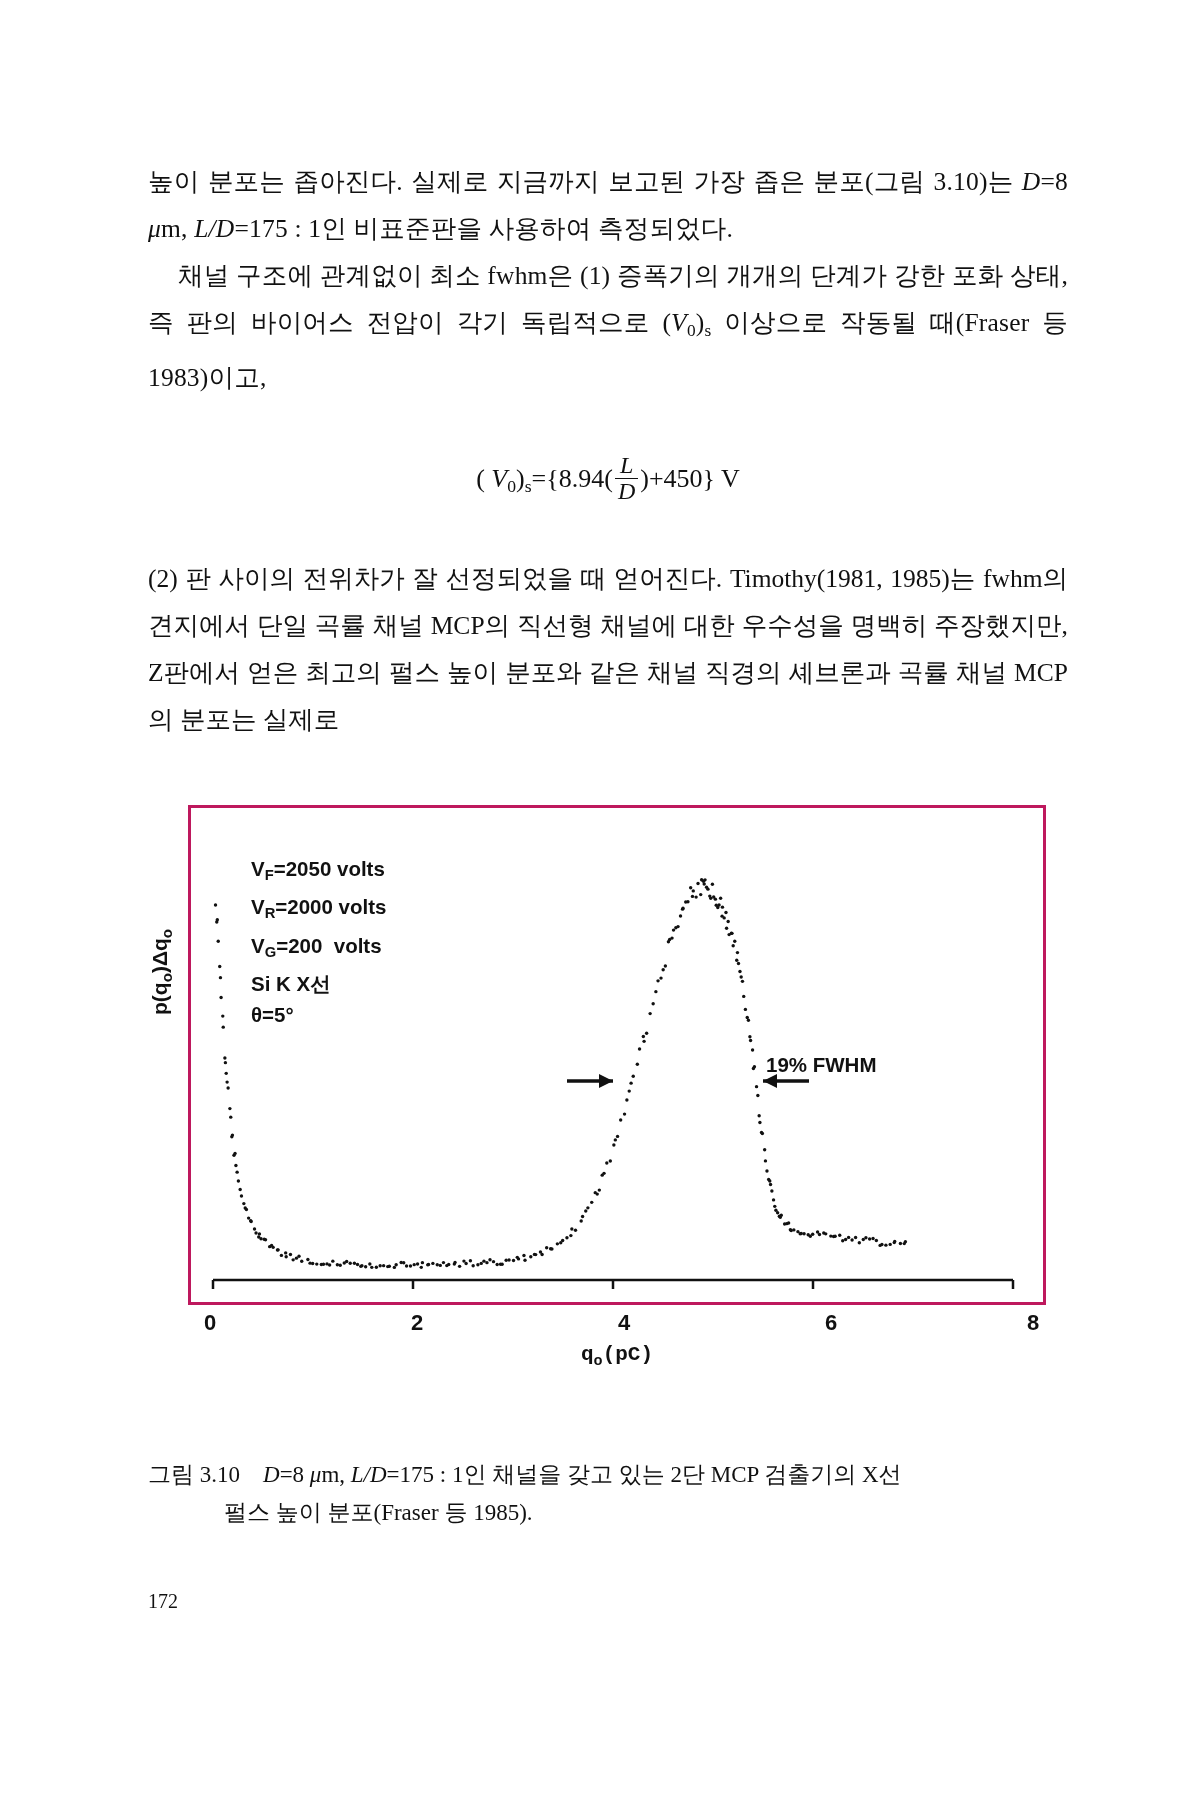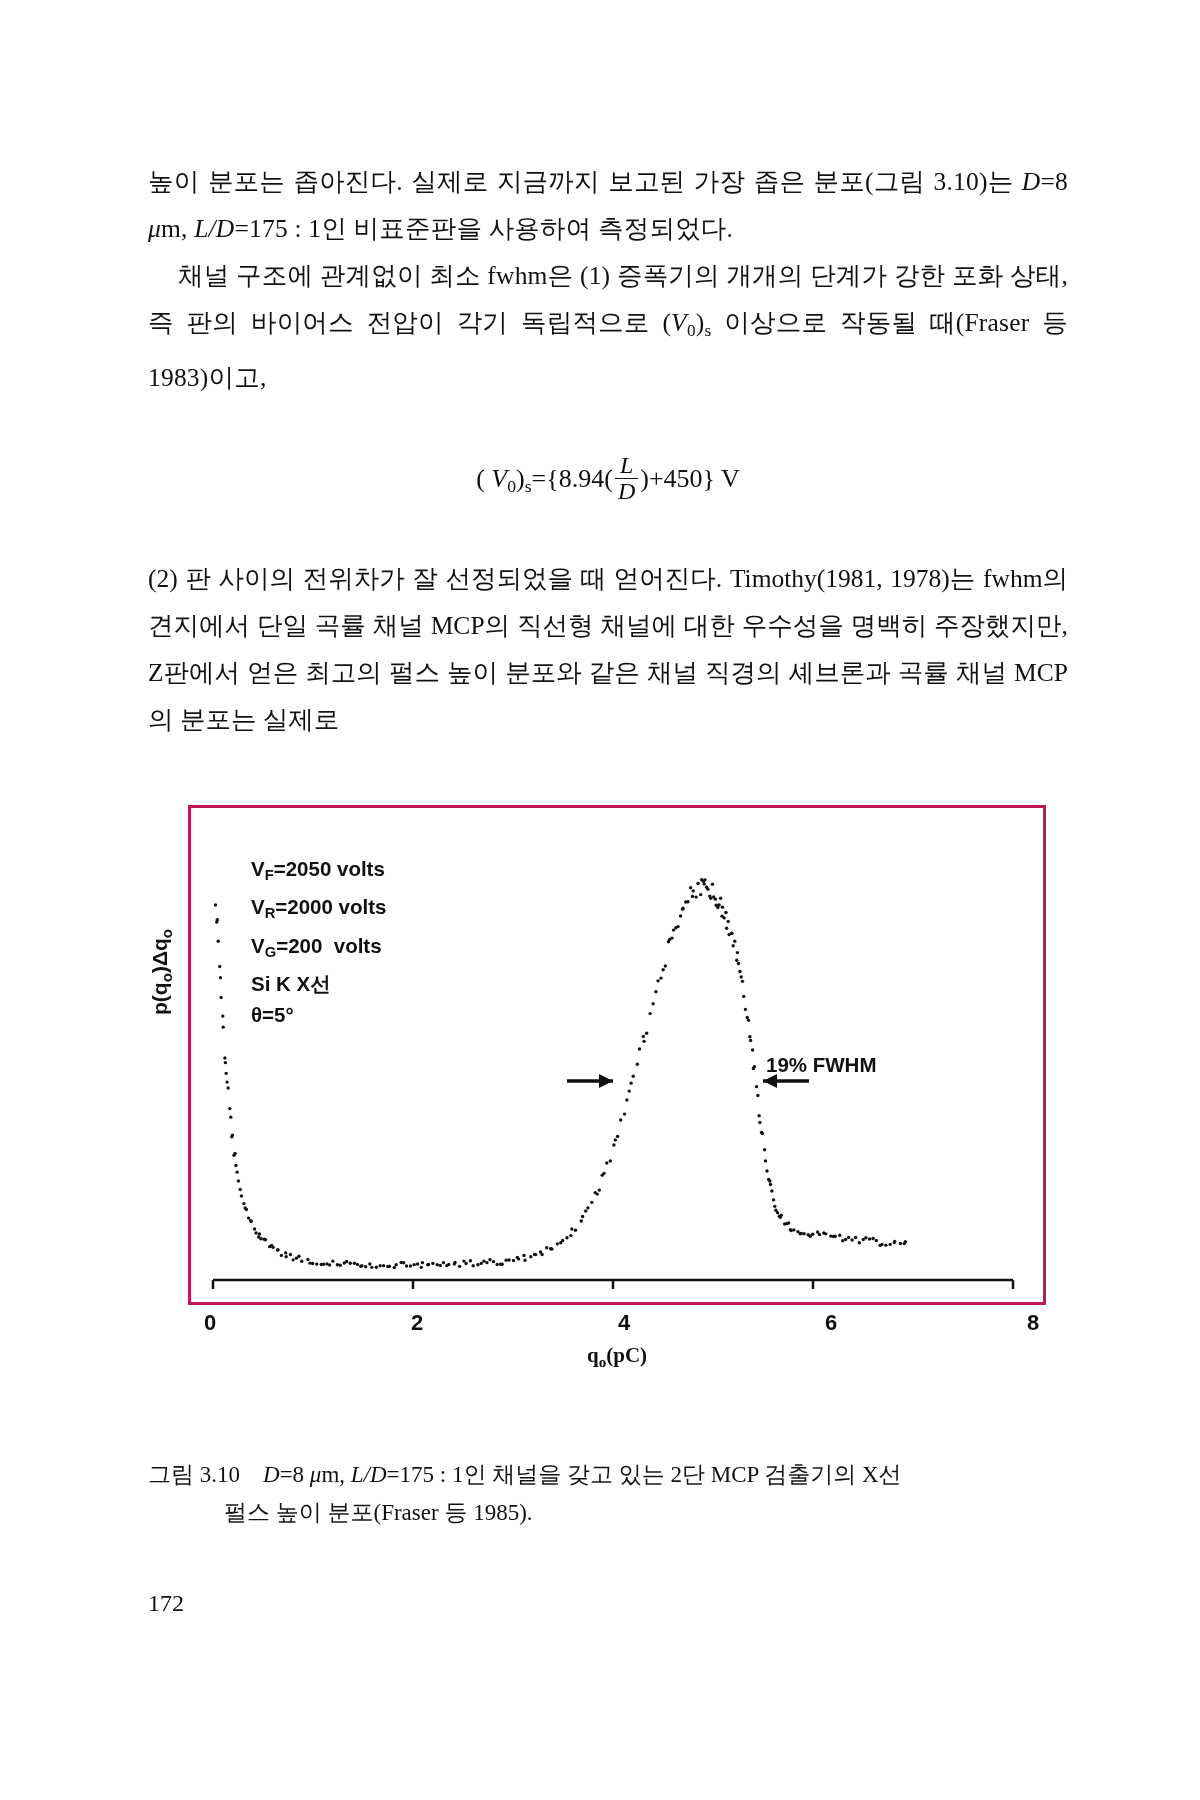--- a/index.html
+++ b/index.html
@@ -160,21 +160,21 @@
     font-size: 22px;
     font-weight: bold;
     transform: translateX(-50%);
   }
   .xlabel {
     position: absolute;
     left: 0;
     top: 538px;
     width: 858px;
     text-align: center;
-    font-family: Liberation Serif, serif;
+    font-family: Liberation Mono, monospace;
     font-size: 21px;
     font-weight: bold;
   }
   .xlabel .s {
     font-size: 0.72em;
     vertical-align: -0.3em;
   }
   .caption {
     position: absolute;
     left: 148px;
@@ -184,21 +184,21 @@
     line-height: 38px;
   }
   .caption .c2 {
     display: block;
     margin-left: 76px;
   }
   .pageno {
     position: absolute;
     left: 148px;
     top: 1590px;
-    font-size: 24px;
+    font-size: 20px;
     font-family: "Liberation Serif", serif;
   }
   svg { display: block; }
 </style>
 </head>
 <body>
 
 <div class="page">
 
   <div class="body-text">
@@ -208,21 +208,21 @@
     <p class="para indent">
       채널 구조에 관계없이 최소 fwhm은 (1) 증폭기의 개개의 단계가 강한 포화 상태, 즉 판의 바이어스 전압이 각기 독립적으로 (<span class="ital">V</span><span class="sub">0</span>)<span class="sub">s</span> 이상으로 작동될 때(Fraser 등 1983)이고,
     </p>
   </div>
 
   <div class="formula-block">
     <span>(&nbsp;<span class="ital">V</span><span class="sub">0</span>)<span class="sub">s</span>={8.94(</span><span class="frac"><span class="num">L</span><span class="den">D</span></span><span>)+450} V</span>
   </div>
 
   <div class="para2">
-    (2) 판 사이의 전위차가 잘 선정되었을 때 얻어진다. Timothy(1981, 1978)는 fwhm의 견지에서 단일 곡률 채널 MCP의 직선형 채널에 대한 우수성을 명백히 주장했지만, Z판에서 얻은 최고의 펄스 높이 분포와 같은 채널 직경의 셰브론과 곡률 채널 MCP의 분포는 실제로
+    (2) 판 사이의 전위차가 잘 선정되었을 때 얻어진다. Timothy(1981, 1985)는 fwhm의 견지에서 단일 곡률 채널 MCP의 직선형 채널에 대한 우수성을 명백히 주장했지만, Z판에서 얻은 최고의 펄스 높이 분포와 같은 채널 직경의 셰브론과 곡률 채널 MCP의 분포는 실제로
   </div>
 
   <div class="figure">
     <div class="plot-frame">
       <div class="plot-inner">
         <svg id="plot-svg" width="852" height="494" viewBox="0 0 852 494">
             <line x1="22" y1="472" x2="822" y2="472" stroke="#111" stroke-width="2.5"></line>
             <line x1="22" y1="472" x2="22" y2="481" stroke="#111" stroke-width="2.5"></line>
             <line x1="222" y1="472" x2="222" y2="481" stroke="#111" stroke-width="2.5"></line>
             <line x1="422" y1="472" x2="422" y2="481" stroke="#111" stroke-width="2.5"></line>

